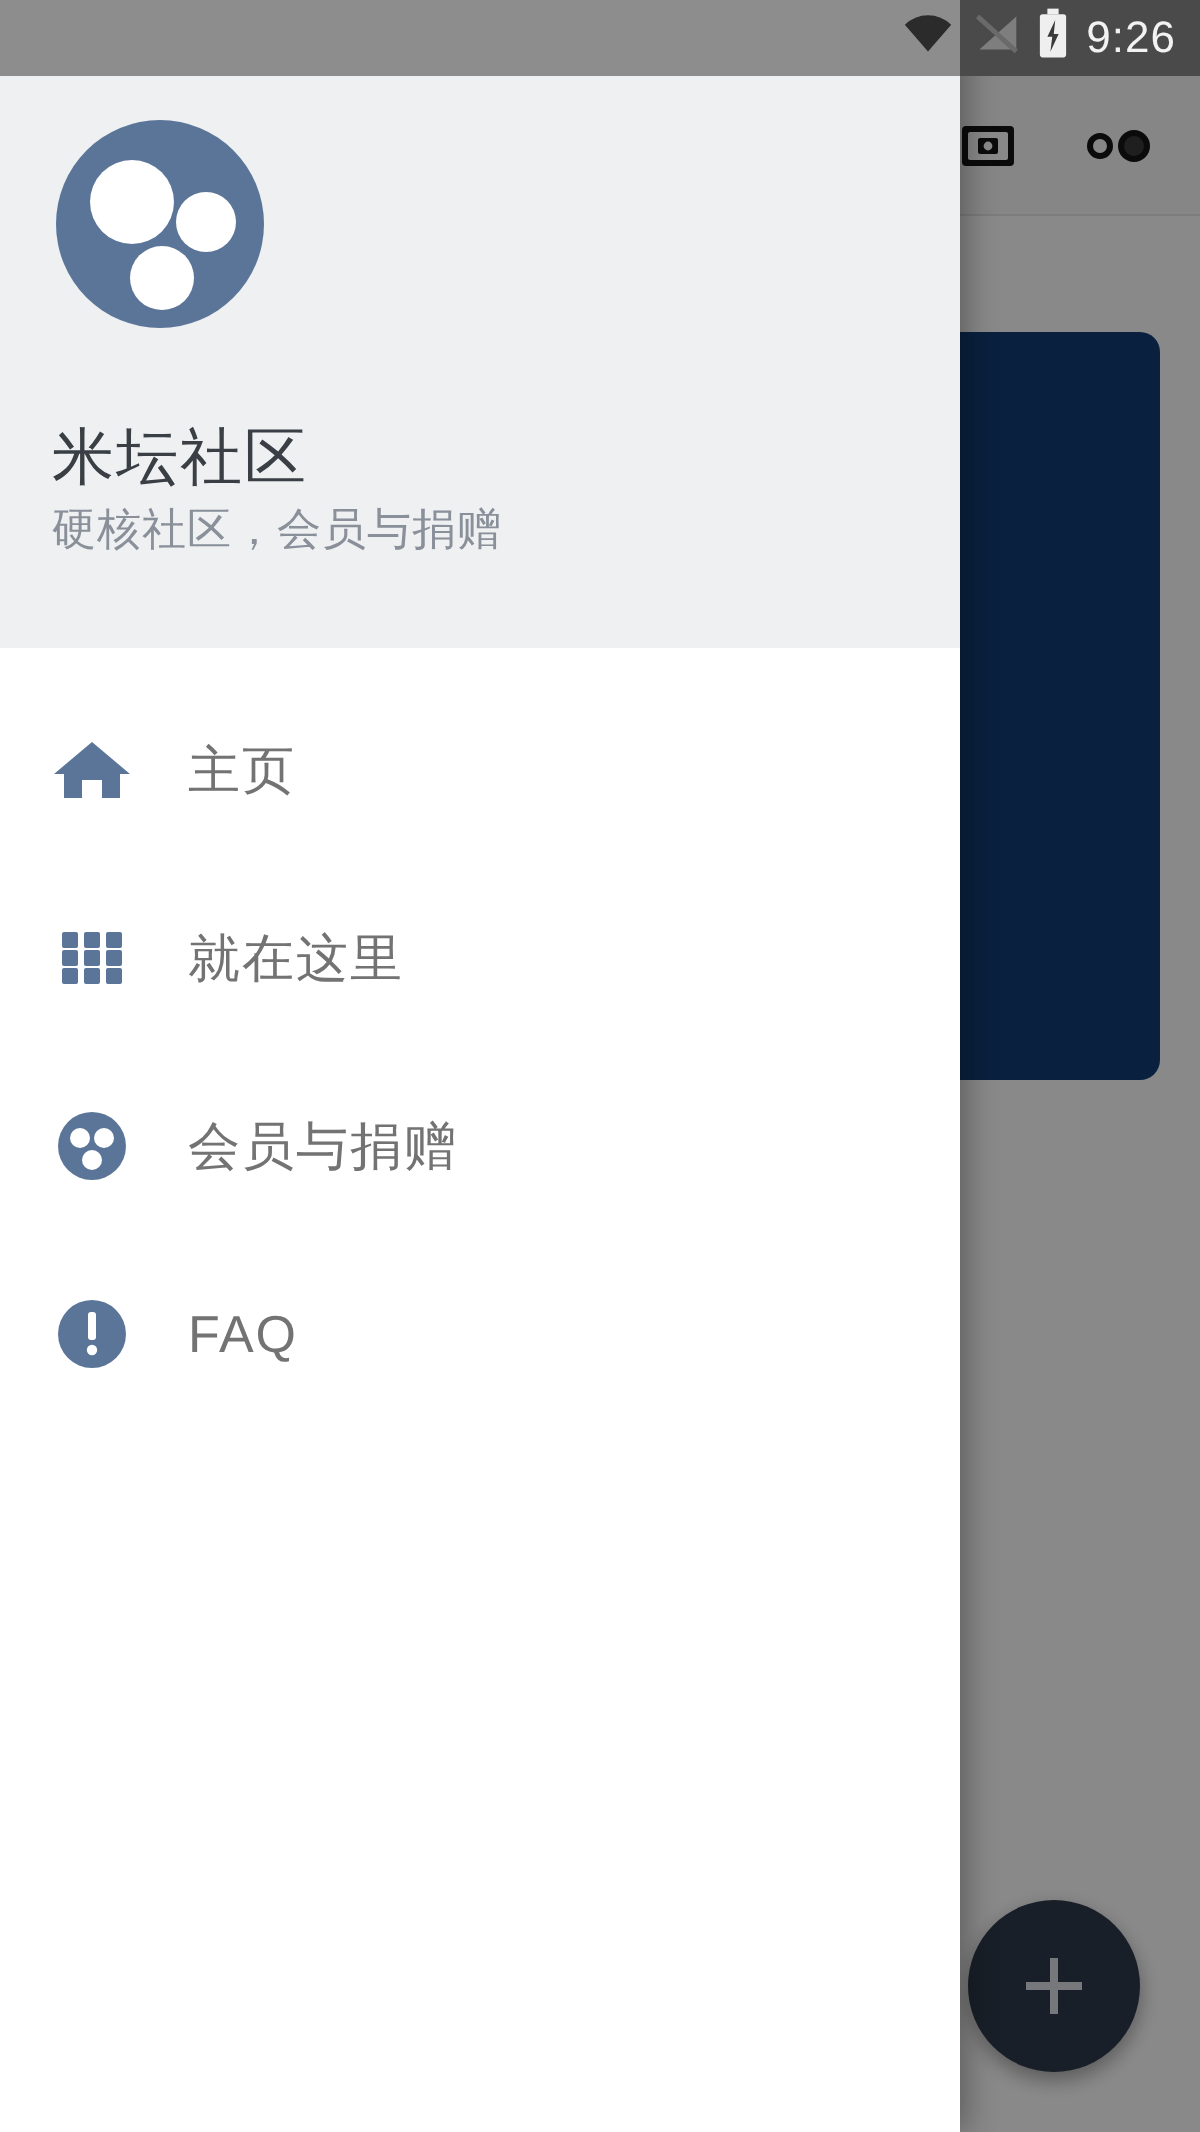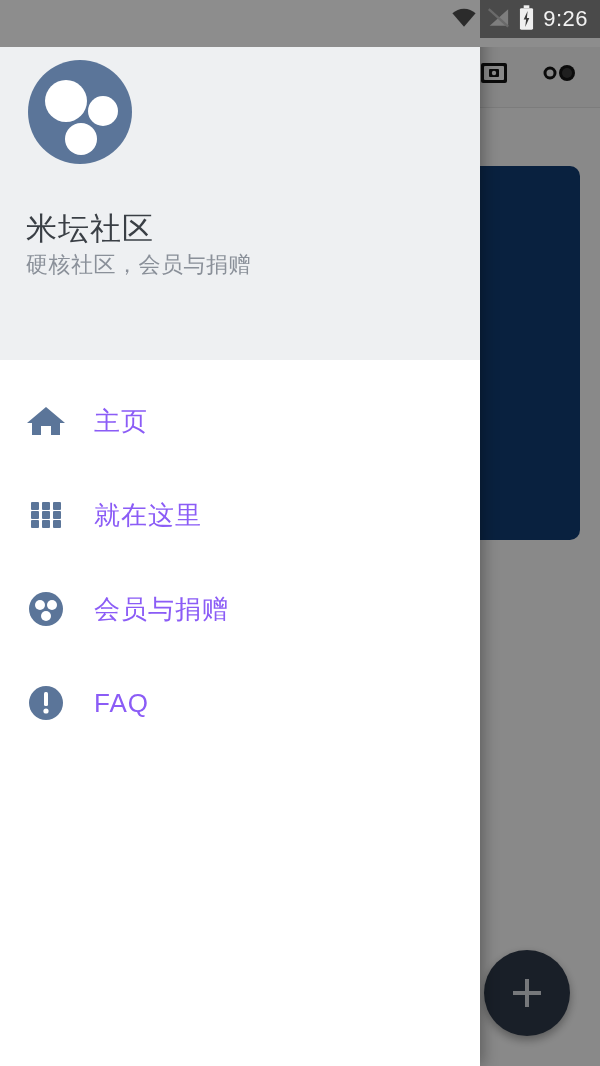--- a/index.html
+++ b/index.html
@@ -34,21 +34,21 @@
     display:flex; align-items:center; justify-content:center;
     box-shadow:0 4px 10px rgba(0,0,0,.35);
   }
   #bg-fab svg { width:34px; height:34px; }
 
   
   #scrim { position:absolute; inset:0; background:rgba(0,0,0,.45); }
 
   
   #status-bar {
-    position:absolute; left:0; top:0; width:600px; height:47px;
+    position:absolute; left:0; top:0; width:600px; height:38px;
     background:#8d8d8d; z-index:40;
   }
   #status-bar.dark-right::after {
     content:""; position:absolute; right:0; top:0; width:120px; height:38px;
     background:#4a4a4a;
   }
   #status-items {
     position:absolute; right:0; top:0; height:38px; z-index:2;
     display:flex; align-items:center; gap:9px; padding-right:12px;
   }
@@ -57,21 +57,21 @@
 
   
   #drawer {
     position:absolute; left:0; top:0; width:480px; height:1066px;
     background:#ffffff; z-index:30;
     box-shadow:4px 0 14px rgba(0,0,0,.30);
     display:flex; flex-direction:column;
   }
   #drawer-header {
     background:#eef0f2; padding:8px 0 0 0;
-    height:360px; position:relative; flex:0 0 auto;
+    height:324px; position:relative; flex:0 0 auto;
   }
   #avatar {
     position:absolute; left:28px; top:60px; width:104px; height:104px;
   }
   #header-title {
     position:absolute; left:26px; top:208px;
     font-size:31px; color:#3a3f45; letter-spacing:1px; font-weight:400;
   }
   #header-subtitle {
     position:absolute; left:26px; top:250px;
@@ -80,21 +80,21 @@
   #nav-list { flex:1 1 auto; background:#fff; padding-top:14px; }
   .nav-item {
     height:94px; display:flex; align-items:center; padding-left:24px; cursor:pointer;
   }
   .nav-icon {
     width:44px; height:44px; flex:0 0 44px;
     display:flex; align-items:center; justify-content:center;
   }
   .nav-icon svg { display:block; }
   .nav-label {
-    margin-left:26px; font-size:26px; color:#8b5cf6; letter-spacing:1px;
+    margin-left:26px; font-size:26px; color:#737373; letter-spacing:1px;
   }
 </style>
 </head>
 <body>
 
 <div id="screen">
 
   <div id="bg-app">
 
     <div id="bg-toolbar">

